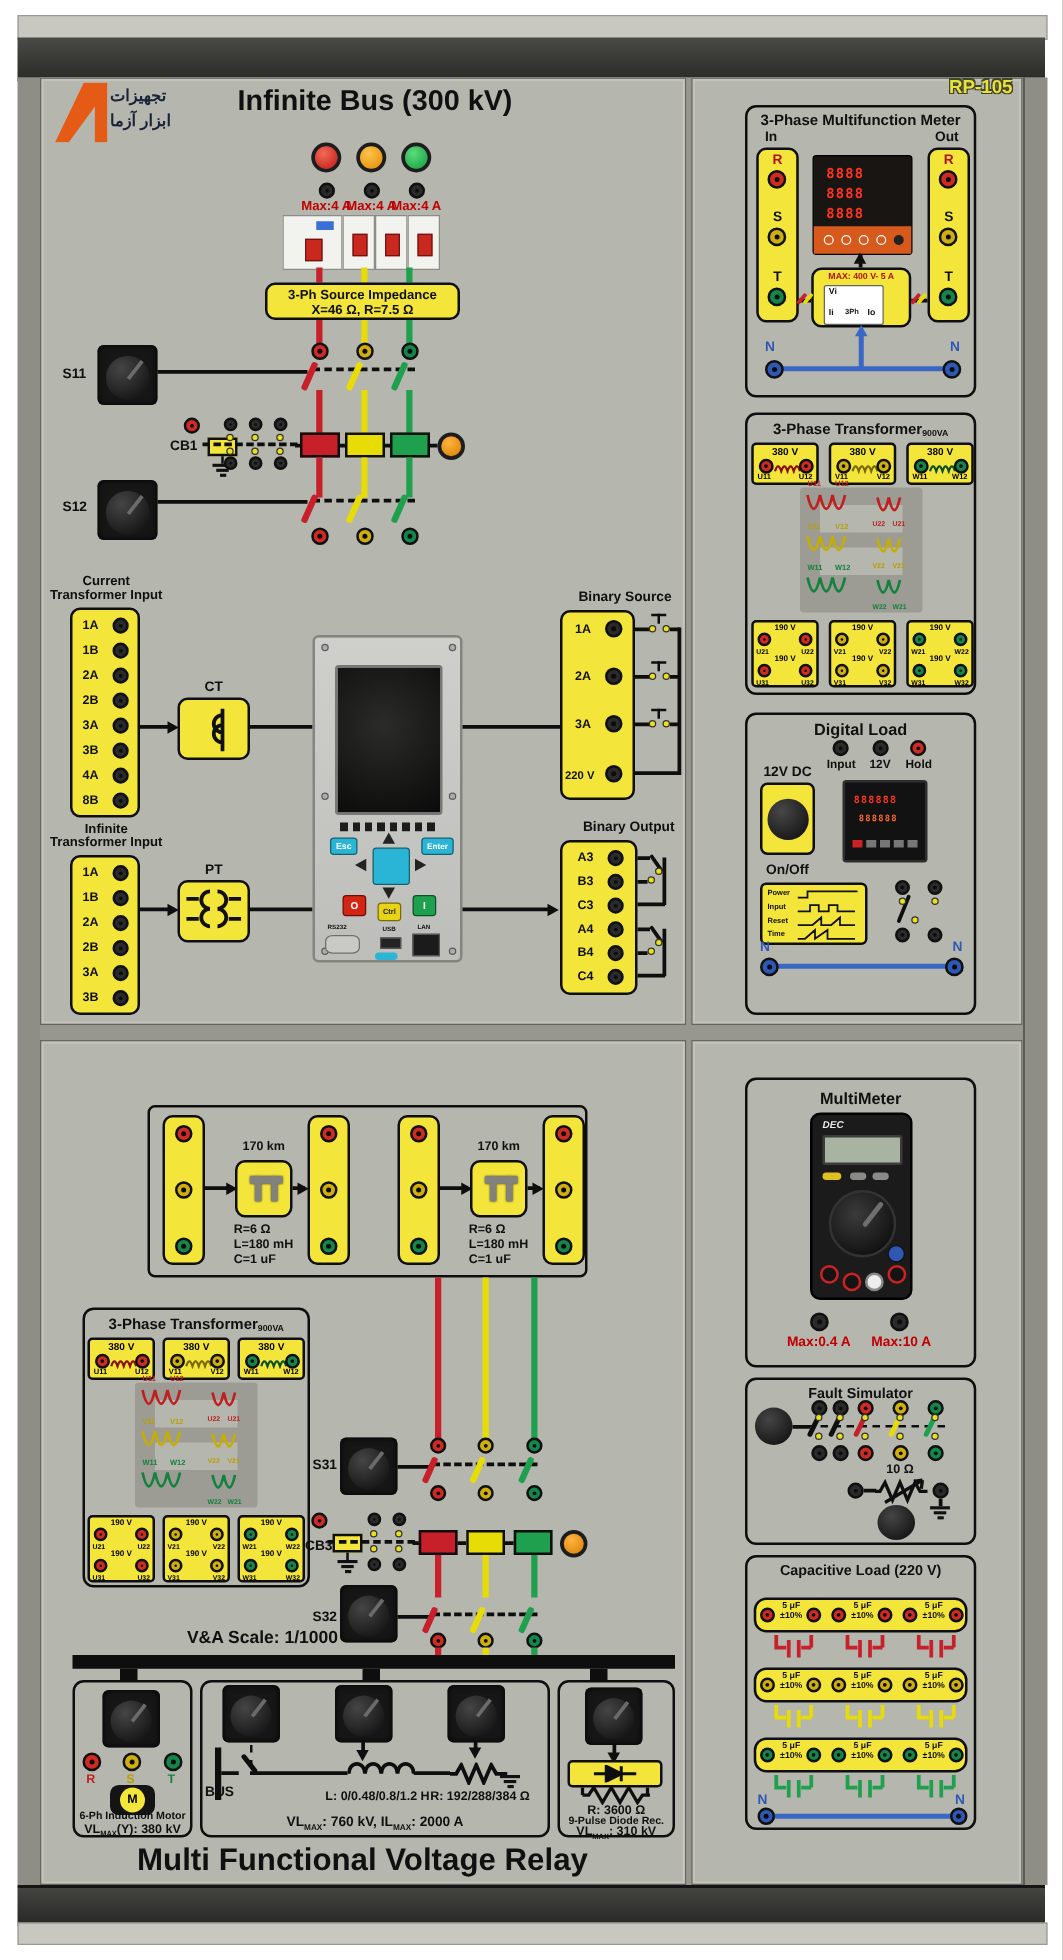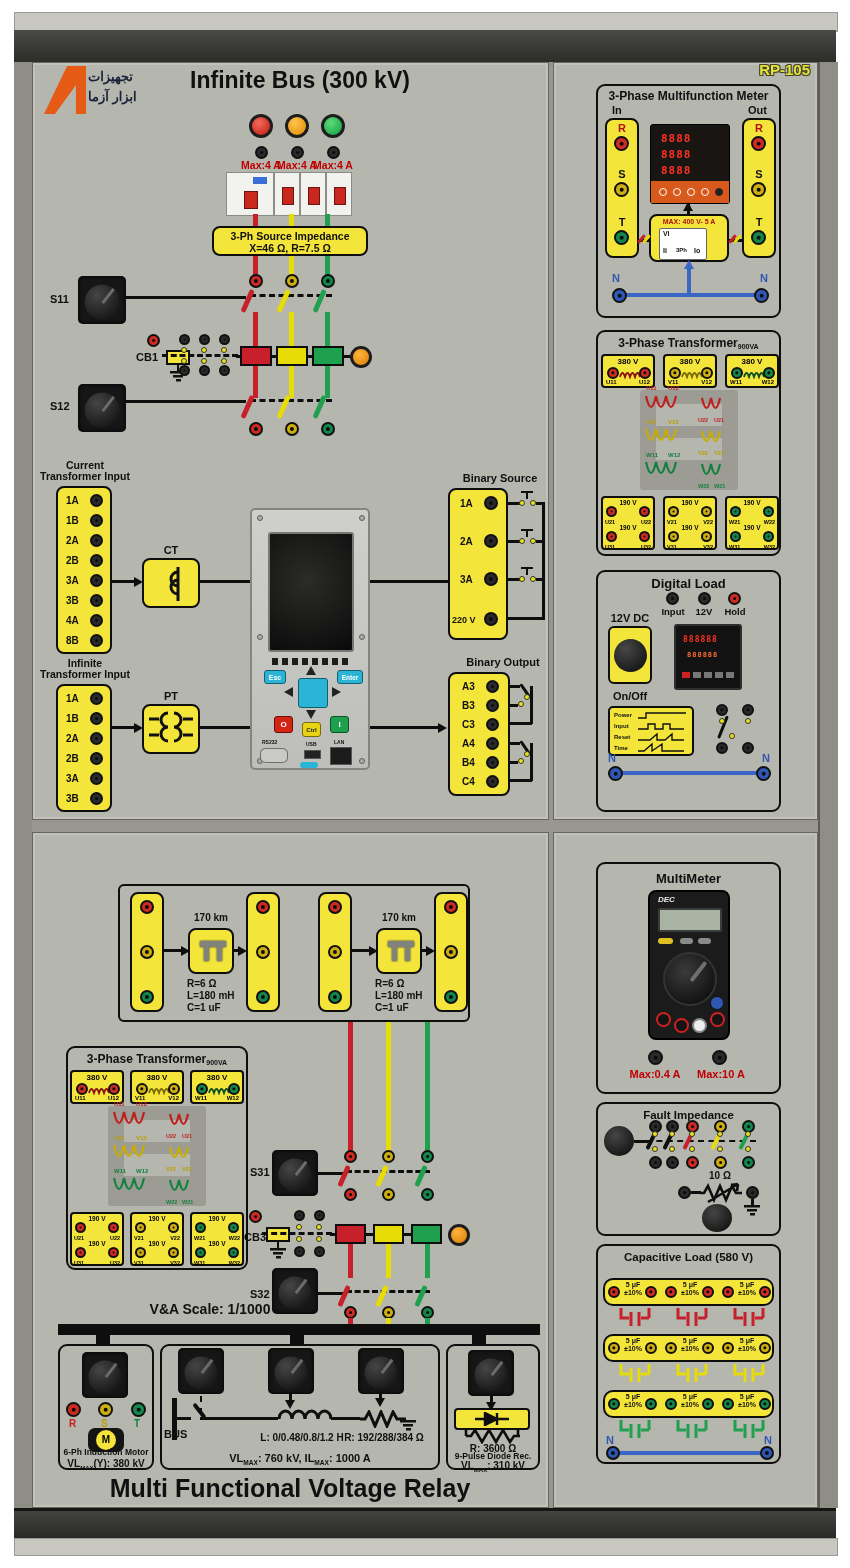--- a/index.html
+++ b/index.html
@@ -770,21 +770,21 @@
     <path d="M0 9 h5 l4 -7 6 14 6 -14 6 14 6 -14 4 7 h9" fill="none" stroke="#0e0e0e" stroke-width="3"></path>
   </svg>
 <div class="gnd" style="left:400px;top:1420px"></div>
 <div class="w cK" style="left:289px;top:1392px;width:3px;height:10px"></div>
 <div class="aD" style="left:285px;top:1400px"></div>
 <div class="w cK" style="left:379px;top:1392px;width:3px;height:8px"></div>
 <div class="aD" style="left:375px;top:1398px"></div>
 <div class="t" style="left:164px;top:1428px;font-size:11px">BUS</div>
 <div class="t tc" style="left:240px;top:1432px;width:124px;font-size:10px">L: 0/0.48/0.8/1.2 H</div>
 <div class="t tc" style="left:330px;top:1432px;width:108px;font-size:10px">R: 192/288/384 Ω</div>
-<div class="t tc" style="left:190px;top:1452px;width:220px;font-size:11px"><span>VL</span><sub>MAX</sub><span>: 760 kV, IL</span><sub>MAX</sub><span>: 1000 A</span></div>
+<div class="t tc" style="left:190px;top:1452px;width:220px;font-size:11px"><span>VL</span><sub>MAX</sub><span>: 760 kV, IL</span><sub>MAX</sub><span>: 2000 A</span></div>
 
 <div class="module" style="left:446px;top:1344px;width:94px;height:126px"></div>
 <div class="rot" style="left:468px;top:1350px;width:46px;height:46px"></div>
 <div class="w cK" style="left:490px;top:1396px;width:3px;height:8px"></div>
 <div class="aD" style="left:486px;top:1402px"></div>
 <div class="ybox" style="left:454px;top:1408px;width:76px;height:22px;border-radius:4px">
   <svg width="36" height="14" style="position:absolute;left:19px;top:2px">
       <path d="M0 7 h10 M10 1 l12 6 l-12 6 z M22 1 v12 M22 7 h12" fill="#0e0e0e" stroke="#0e0e0e" stroke-width="2.4"></path>
     </svg>
 </div>
@@ -813,21 +813,21 @@
   <div class="abs" style="left:24px;top:126px;width:15px;height:15px;border-radius:50%;background:#141414;border:2.5px solid #c22;box-sizing:border-box"></div>
   <div class="abs" style="left:42px;top:126px;width:15px;height:15px;border-radius:50%;background:#eee;border:2.5px solid #888;box-sizing:border-box"></div>
   <div class="abs" style="left:60px;top:120px;width:15px;height:15px;border-radius:50%;background:#141414;border:2.5px solid #c22;box-sizing:border-box"></div>
 </div>
 <div class="jack j15 jK" style="left:648px;top:1050px"></div>
 <div class="jack j15 jK" style="left:712px;top:1050px"></div>
 <div class="t tc" style="left:620px;top:1068px;width:70px;font-size:11px;color:#c00000">Max:0.4 A</div>
 <div class="t tc" style="left:686px;top:1068px;width:70px;font-size:11px;color:#c00000">Max:10 A</div>
 
 <div class="module" style="left:596px;top:1102px;width:185px;height:134px"></div>
-<div class="t tc" style="left:596px;top:1109px;width:185px;font-size:11.5px">Fault Impedance</div>
+<div class="t tc" style="left:596px;top:1109px;width:185px;font-size:11.5px">Fault Simulator</div>
 <div class="abs" style="left:604px;top:1126px;width:30px;height:30px;border-radius:50%;background:radial-gradient(circle at 38% 32%,#454545,#090909)"></div>
 <div class="w cK" style="left:634px;top:1140px;width:14px;height:3px"></div>
 <div class="jack jK" style="left:649px;top:1120px"></div>
 <div class="jack jK" style="left:666px;top:1120px"></div>
 <div class="jack jR" style="left:686px;top:1120px"></div>
 <div class="jack jY" style="left:714px;top:1120px"></div>
 <div class="jack jG" style="left:742px;top:1120px"></div>
 <div class="dsh" style="left:646px;top:1140px;width:110px;border-top-width:2.5px"></div>
 <div class="blade cK" style="left:653px;top:1133px;width:4px;height:18px;transform:rotate(26deg)"></div>
 <div class="blade cK" style="left:670px;top:1133px;width:4px;height:18px;transform:rotate(26deg)"></div>
@@ -854,21 +854,21 @@
 <div class="w cK" style="left:691px;top:1191px;width:10px;height:3px"></div>
 <svg width="46" height="26" style="position:absolute;left:700px;top:1180px">
     <path d="M0 13 h4 l4 -7 6 14 6 -14 6 14 6 -14 4 7 h6 M8 22 L38 4 M38 4 l-7 1 M38 4 l-1 7" fill="none" stroke="#0e0e0e" stroke-width="2.6"></path>
   </svg>
 <div class="jack jK" style="left:746px;top:1186px"></div>
 <div class="w cK" style="left:751px;top:1199px;width:2.5px;height:6px"></div>
 <div class="gnd" style="left:744px;top:1205px"></div>
 <div class="abs" style="left:702px;top:1204px;width:30px;height:28px;border-radius:50%;background:radial-gradient(circle at 38% 32%,#454545,#090909)"></div>
 
 <div class="module" style="left:596px;top:1244px;width:185px;height:220px"></div>
-<div class="t tc" style="left:596px;top:1251px;width:185px;font-size:11.5px">Capacitive Load (580 V)</div>
+<div class="t tc" style="left:596px;top:1251px;width:185px;font-size:11.5px">Capacitive Load (220 V)</div>
 <div class="ybox" style="left:603px;top:1278px;width:171px;height:28px;border-radius:10px"></div>
 <div class="jack j12 jR" style="left:608px;top:1286px"></div>
 <div class="t tc" style="left:620px;top:1281px;width:26px;font-size:7px"><span>5 μF</span><br><span>±10%</span></div>
 <div class="jack j12 jR" style="left:645px;top:1286px"></div>
 <div class="jack j12 jR" style="left:665px;top:1286px"></div>
 <div class="t tc" style="left:677px;top:1281px;width:26px;font-size:7px"><span>5 μF</span><br><span>±10%</span></div>
 <div class="jack j12 jR" style="left:702px;top:1286px"></div>
 <div class="jack j12 jR" style="left:722px;top:1286px"></div>
 <div class="t tc" style="left:734px;top:1281px;width:26px;font-size:7px"><span>5 μF</span><br><span>±10%</span></div>
 <div class="jack j12 jR" style="left:759px;top:1286px"></div>

